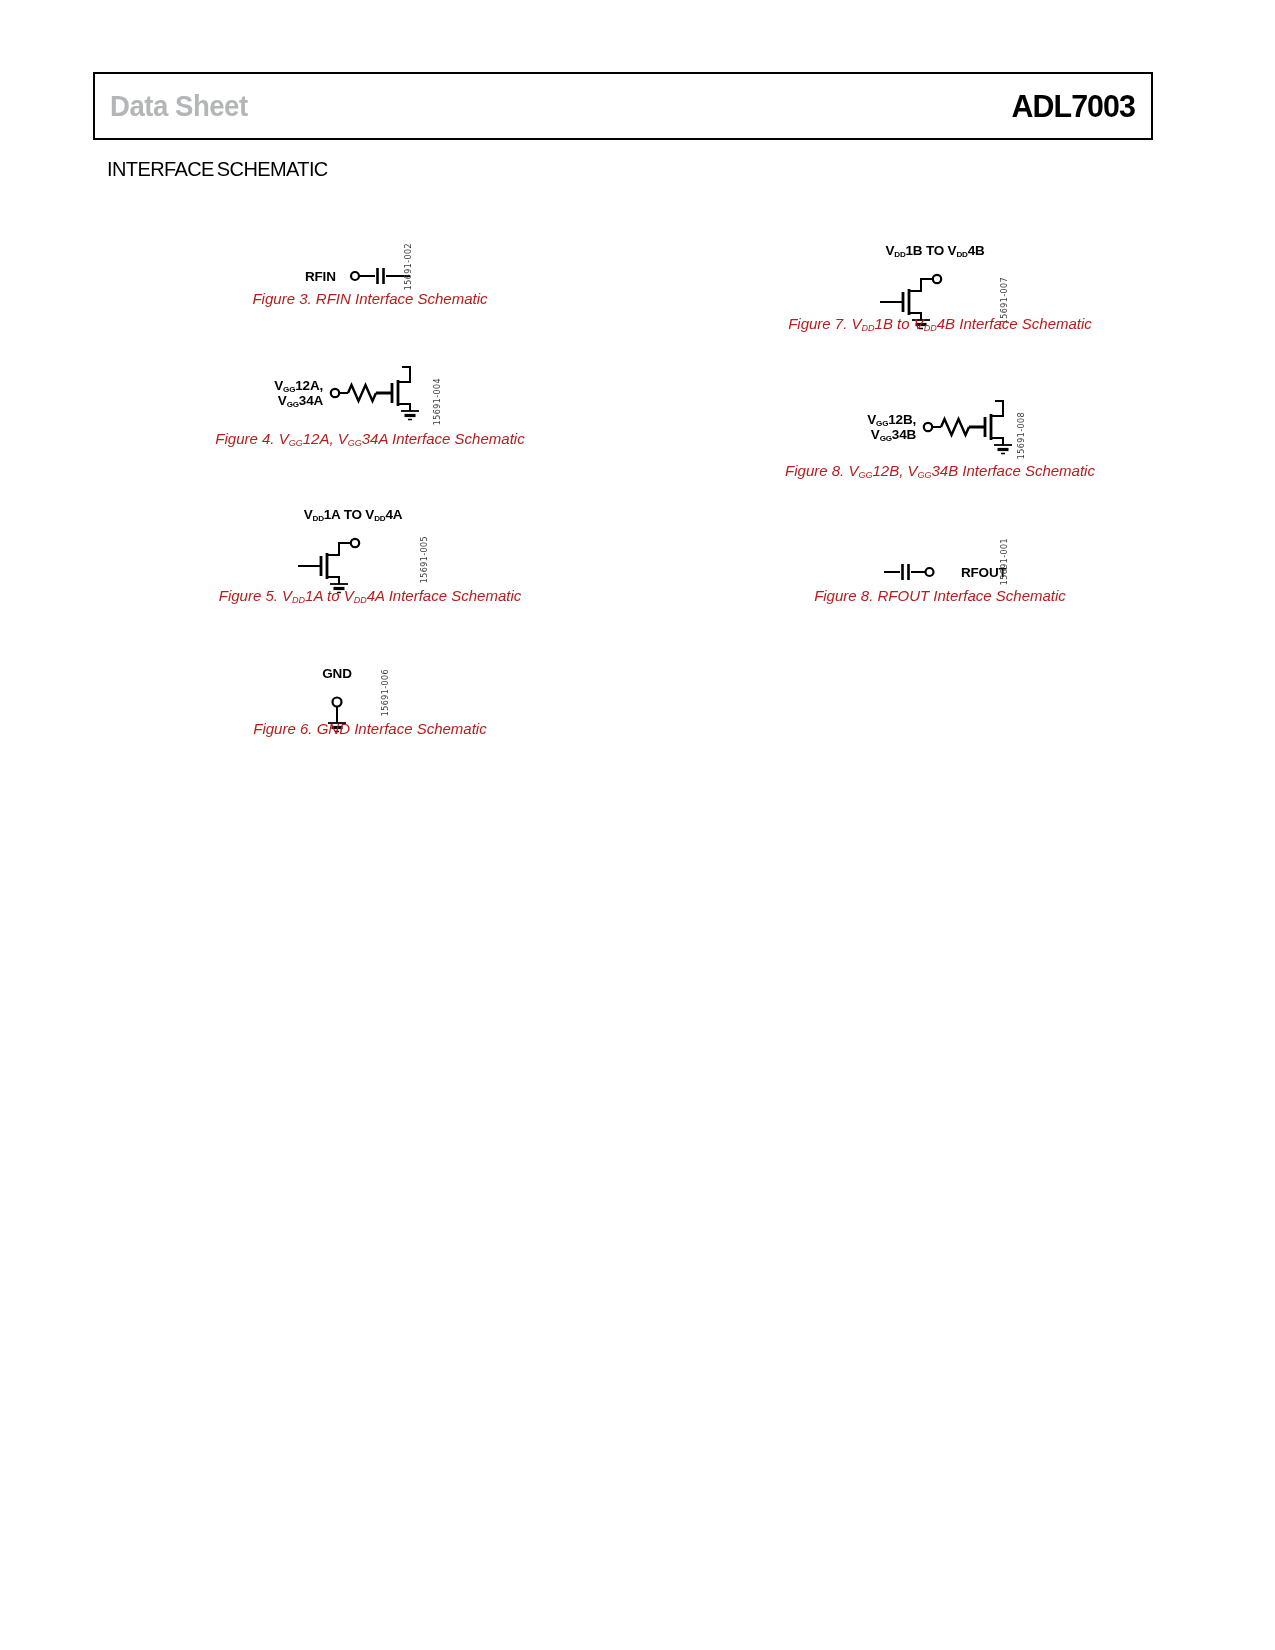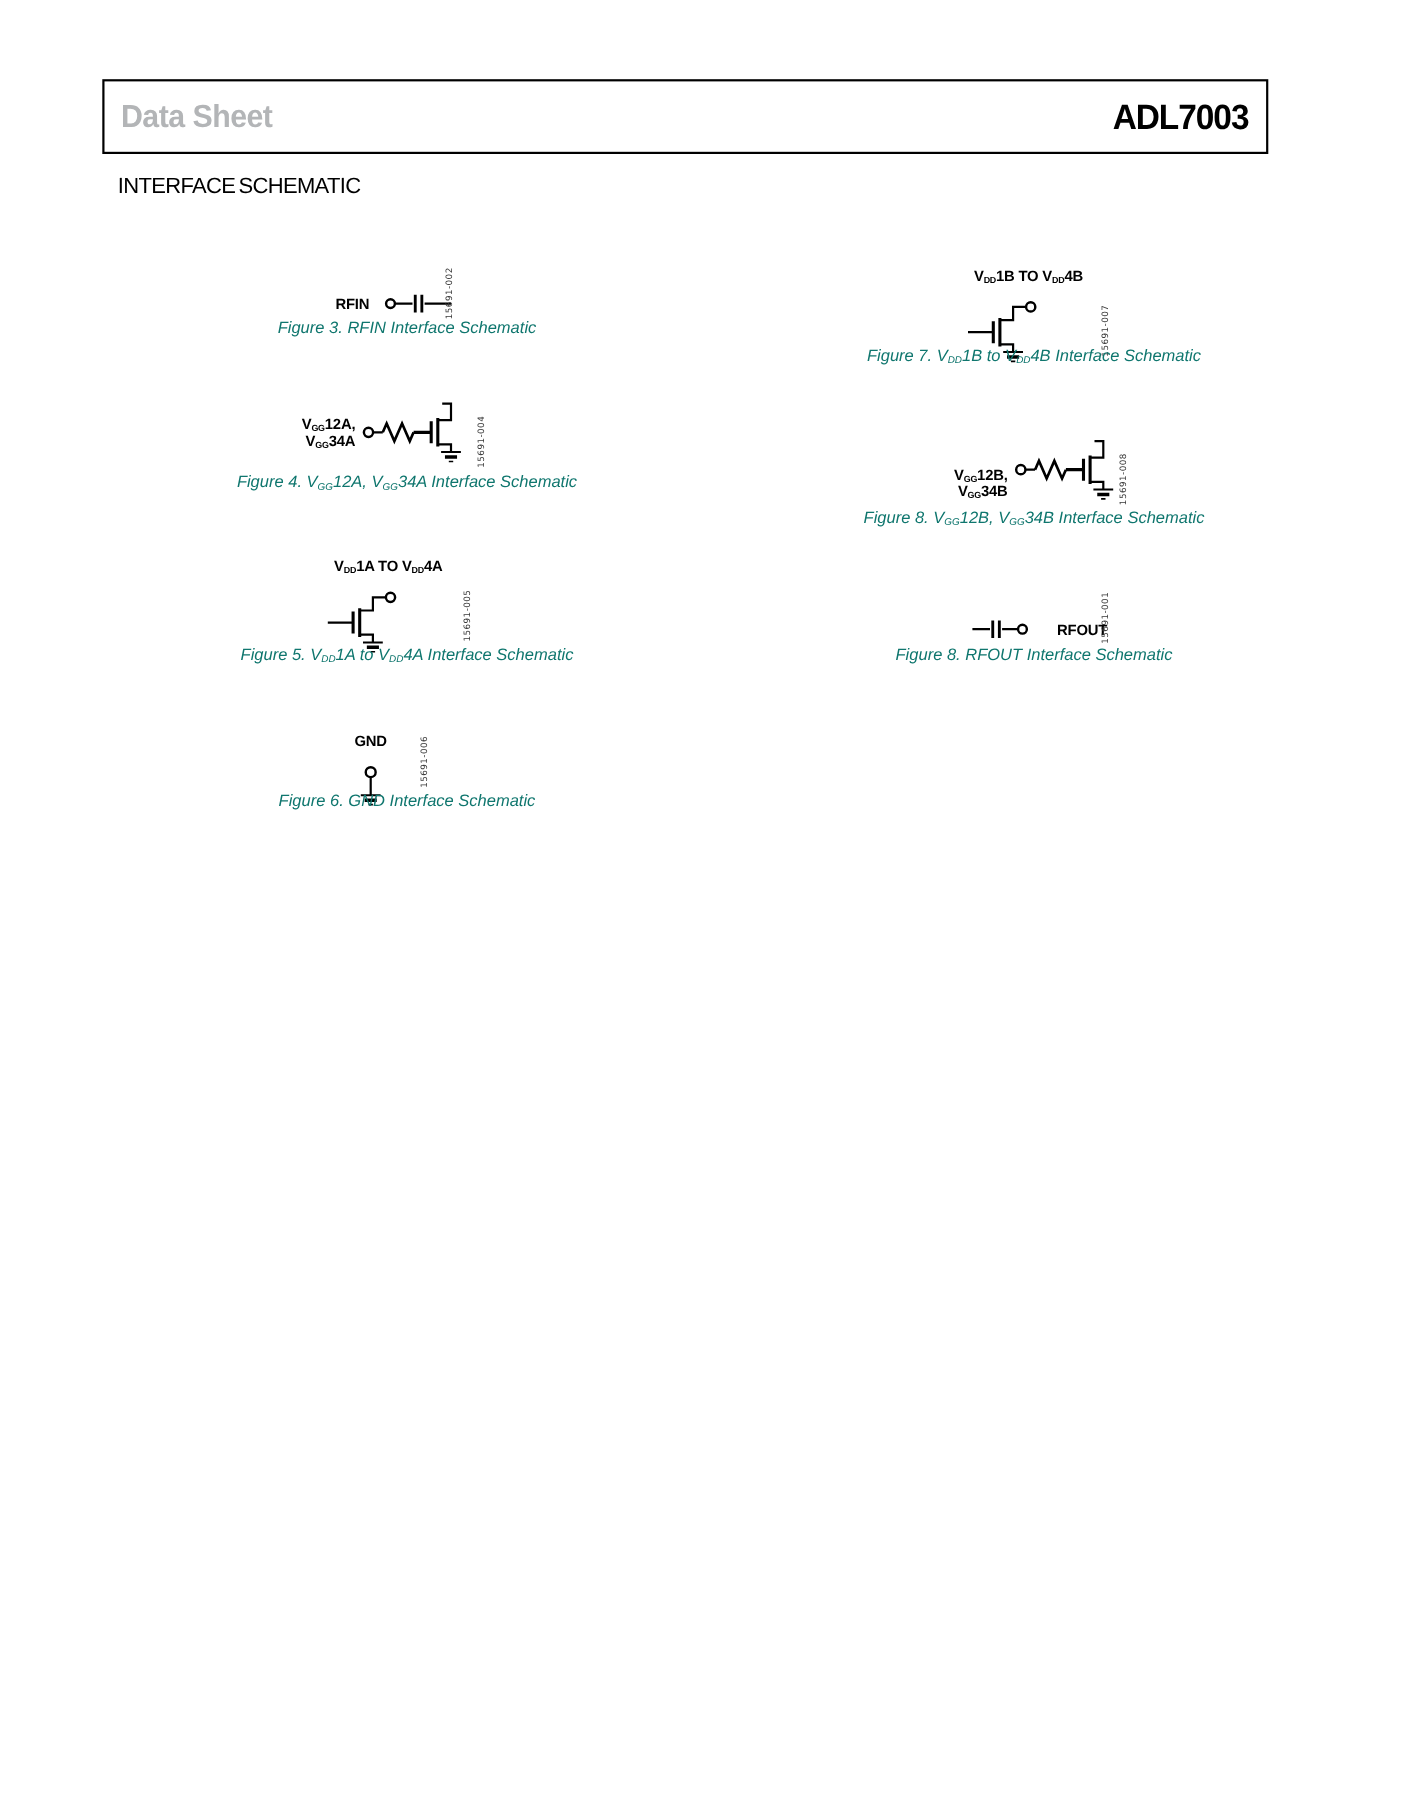--- a/index.html
+++ b/index.html
@@ -30,21 +30,21 @@
     font-size:20px; font-weight:normal; letter-spacing:-0.6px; word-spacing:-2px; color:#000;
   }
 
   
   .fig { position:absolute;gap:14px; }
   .pin-label { font-size:13.5px; font-weight:bold; color:#000; letter-spacing:-0.2px; white-space:nowrap; }
   .pin-label.two-line { text-align:right; line-height:15px; }
   sub { font-size:0.6em; line-height:0; vertical-align:-0.25em; }
   .caption {
     position:absolute; width:340px; text-align:center;
-    font-style:italic; font-size:15px; color:#0f766e; white-space:nowrap;
+    font-style:italic; font-size:15px; color:#b91c1c; white-space:nowrap;
   }
   .fig-id {
     position:absolute; font-size:8px; color:#3a3a3a; letter-spacing:0.4px;
     writing-mode:vertical-rl; transform:rotate(180deg);
     font-family:"DejaVu Sans", sans-serif;
   }
   .row { display:flex; align-items:center; gap:12px; }
   .stack { display:flex; flex-direction:column; align-items:center; }
   svg { display:block; }
 
@@ -158,21 +158,21 @@
         <line x1="37" y1="47" x2="55" y2="47" stroke="#000" stroke-width="1.8"></line>
         <line x1="40.5" y1="51.5" x2="51.5" y2="51.5" stroke="#000" stroke-width="3.2"></line>
         <line x1="44" y1="55.5" x2="48" y2="55.5" stroke="#000" stroke-width="1.5"></line>
       </g>
     </svg>
   </div>
   <div class="fig-id" style="left:1000px; top:277px;">15691-007</div>
   <div class="caption" style="left:770px; top:315px;">Figure 7. V<sub>DD</sub>1B to V<sub>DD</sub>4B Interface Schematic</div>
 
   <div class="fig" style="left:860px; top:393px; width:200px; height:66px;">
-    <div class="pin-label two-line" style="position:absolute; left:0; top:19px; width:56px;margin-top:12px;">
+    <div class="pin-label two-line" style="position:absolute; left:0; top:19px; width:56px;">
       <div>V<sub>GG</sub>12B,</div>
       <div>V<sub>GG</sub>34B</div>
     </div>
     <svg style="position:absolute; left:60px; top:0;" width="134" height="64" viewBox="0 0 134 64">
       <circle cx="8" cy="34" r="4.2" fill="#fff" stroke="#000" stroke-width="2.2"></circle>
       <line x1="12.4" y1="34" x2="21" y2="34" stroke="#000" stroke-width="2"></line>
       <path d="M21,34 l3.5,-8 l7,16 l7,-16 l7,16 l3.5,-8" fill="none" stroke="#000" stroke-width="2.4"></path>
       <line x1="49" y1="34" x2="65" y2="34" stroke="#000" stroke-width="3"></line>
       <g>
         <line x1="65" y1="24" x2="65" y2="44" stroke="#000" stroke-width="2.8"></line>

